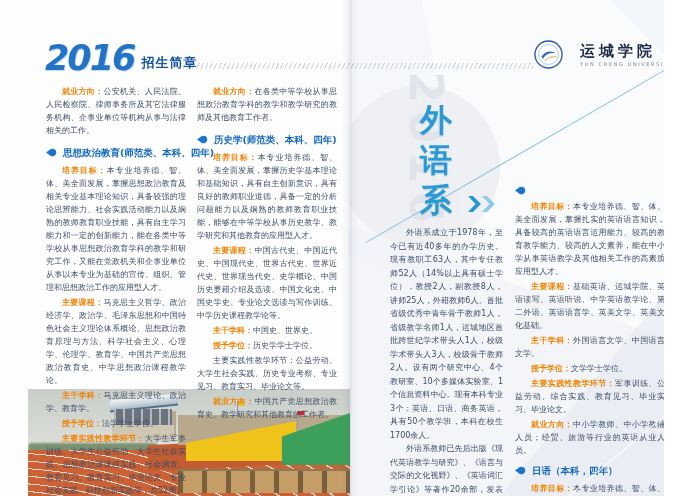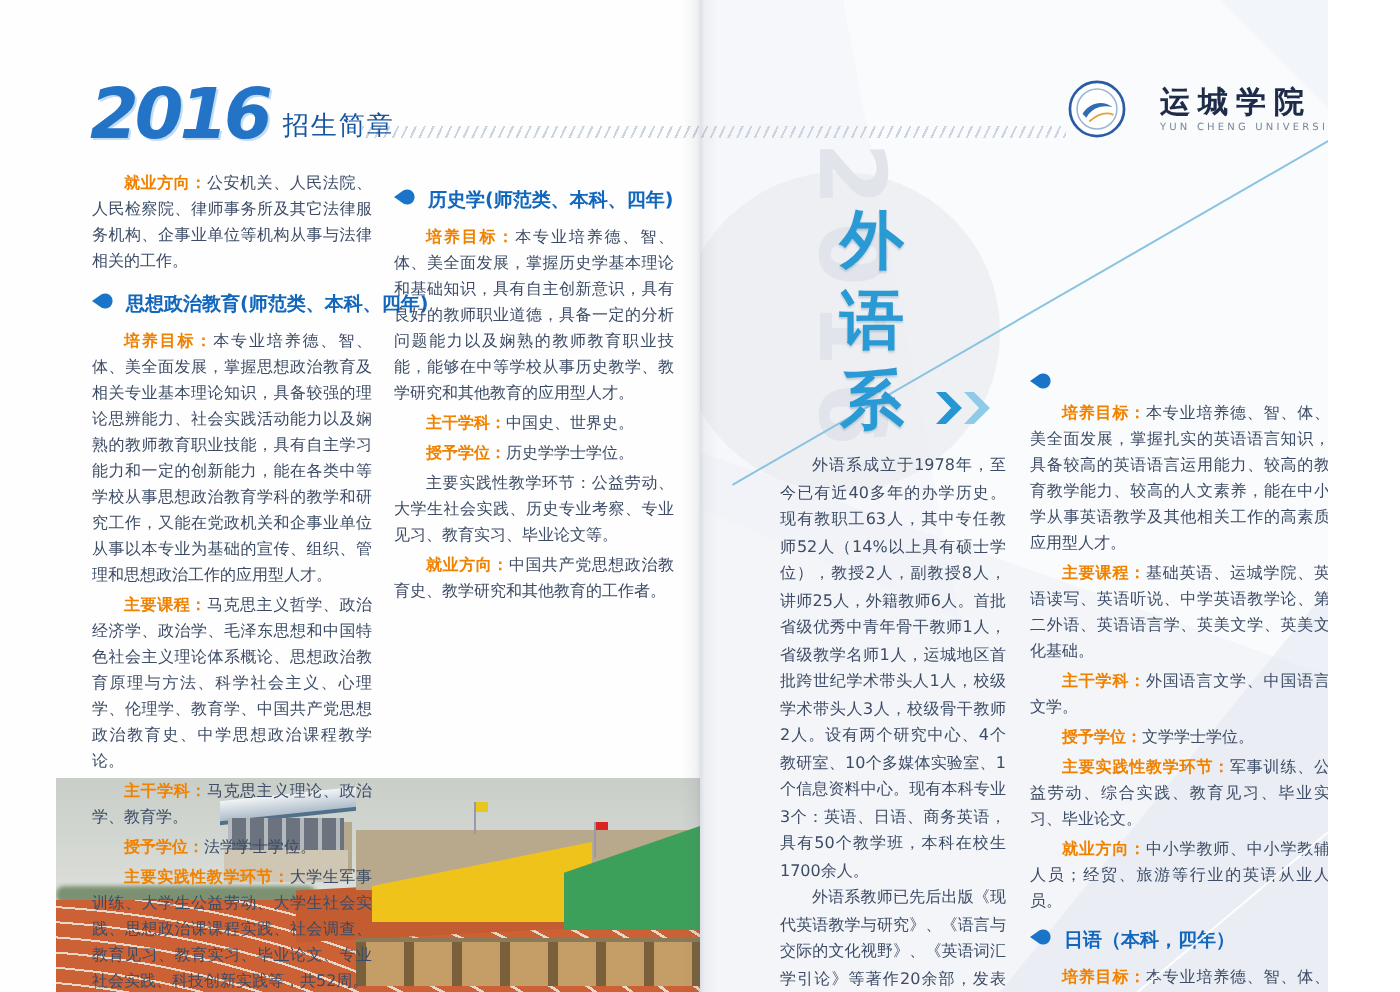--- a/index.html
+++ b/index.html
@@ -14,29 +14,29 @@
         background:linear-gradient(90deg,rgba(90,100,115,0) 0%,rgba(90,100,115,.08) 40%,rgba(90,100,115,.16) 50%,rgba(90,100,115,.06) 62%,rgba(90,100,115,0) 100%);}
 
   
   .hatch{position:absolute;left:181px;top:63px;width:352px;height:6px;z-index:2;
          background:repeating-linear-gradient(115deg,#c7d0dc 0 1px,rgba(0,0,0,0) 1px 4px);opacity:.9;}
 
   
   .masthead{position:absolute;left:45px;top:41px;display:flex;align-items:flex-end;z-index:3;}
   .year{font-size:35px;line-height:1;font-weight:bold;font-style:italic;color:#2373c6;letter-spacing:-2px;
         text-shadow:1px 1px 0 rgba(120,180,230,.45);}
-  .title-cn{font-size:13px;font-weight:normal;color:#17549f;margin:0 0 4px 7px;letter-spacing:1px;}
+  .title-cn{font-size:13px;font-weight:bold;color:#17549f;margin:0 0 4px 7px;letter-spacing:1px;}
 
   
   .cols{position:absolute;left:46px;top:85px;width:292px;display:flex;gap:11px;z-index:3;}
   .col{width:140px;font-size:8px;line-height:13px;text-align:justify;color:#3d4c66;}
   .para{margin:0 0 2px 0;text-indent:2em;}
   .lbl{color:#f08200;font-weight:bold;}
   .para.plain .lbl{color:#3d4c66;font-weight:normal;}
-  .sec-h{display:flex;gap:4px;color:#1267bd;font-weight:bold;font-size:9.5px;
+  .sec-h{display:flex;align-items:center;gap:4px;color:#1267bd;font-weight:bold;font-size:9.5px;
          margin:9px 0 5px;text-indent:0;white-space:nowrap;}
   .bullet{display:inline-flex;flex:0 0 auto;width:13px;height:9px;}
   .bullet svg{width:13px;height:9px;}
 
   
   .photo{position:absolute;left:28px;top:389px;width:322px;height:107px;overflow:hidden;z-index:1;
          background:linear-gradient(#c9cec9 0%,#d8dbd6 45%,#e6e7e2 70%);}
   .ph-trees{position:absolute;left:0;top:54px;width:130px;height:9px;background:#647e57;border-radius:4px;filter:blur(1px);opacity:.8;}
   .ph-field{position:absolute;left:0;bottom:0;width:90px;height:38px;background:#4aa04e;
             clip-path:polygon(0 15%,100% 75%,100% 100%,0 100%);}
@@ -133,29 +133,31 @@
           <span>思想政治教育(师范类、本科、四年)</span>
         </div>
         <p class="para"><span class="lbl">培养目标：</span><span>本专业培养德、智、体、美全面发展，掌握思想政治教育及相关专业基本理论知识，具备较强的理论思辨能力、社会实践活动能力以及娴熟的教师教育职业技能，具有自主学习能力和一定的创新能力，能在各类中等学校从事思想政治教育学科的教学和研究工作，又能在党政机关和企事业单位从事以本专业为基础的宣传、组织、管理和思想政治工作的应用型人才。</span></p>
         <p class="para"><span class="lbl">主要课程：</span><span>马克思主义哲学、政治经济学、政治学、毛泽东思想和中国特色社会主义理论体系概论、思想政治教育原理与方法、科学社会主义、心理学、伦理学、教育学、中国共产党思想政治教育史、中学思想政治课程教学论。</span></p>
         <p class="para"><span class="lbl">主干学科：</span><span>马克思主义理论、政治学、教育学。</span></p>
         <p class="para"><span class="lbl">授予学位：</span><span>法学学士学位。</span></p>
         <p class="para"><span class="lbl">主要实践性教学环节：</span><span>大学生军事训练、大学生公益劳动、大学生社会实践、思想政治课课程实践、社会调查、教育见习、教育实习、毕业论文、专业社会实践、科技创新实践等，共52周。</span></p>
       </div>
 
       <div class="col">
+        <p class="para"><span class="lbl">就业方向：</span><span>在各类中等学校从事思想政治教育学科的教学和教学研究的教师及其他教育工作者。</span></p>
         <div class="sec-h">
           <span class="bullet">
               <svg viewBox="0 0 14 9">
                 <path d="M0 4.5 L5.2 0.8 A4.1 4.1 0 1 1 5.2 8.2 Z" fill="#1a74c8"></path>
               </svg>
             </span>
           <span>历史学(师范类、本科、四年)</span>
         </div>
         <p class="para"><span class="lbl">培养目标：</span><span>本专业培养德、智、体、美全面发展，掌握历史学基本理论和基础知识，具有自主创新意识，具有良好的教师职业道德，具备一定的分析问题能力以及娴熟的教师教育职业技能，能够在中等学校从事历史教学、教学研究和其他教育的应用型人才。</span></p>
+        <p class="para"><span class="lbl">主要课程：</span><span>中国古代史、中国近代史、中国现代史、世界古代史、世界近代史、世界现当代史、史学概论、中国历史要籍介绍及选读、中国文化史、中国史学史、专业论文选读与写作训练、中学历史课程教学论等。</span></p>
         <p class="para"><span class="lbl">主干学科：</span><span>中国史、世界史。</span></p>
         <p class="para"><span class="lbl">授予学位：</span><span>历史学学士学位。</span></p>
         <p class="para plain"><span class="lbl">主要实践性教学环节：</span><span>公益劳动、大学生社会实践、历史专业考察、专业见习、教育实习、毕业论文等。</span></p>
         <p class="para"><span class="lbl">就业方向：</span><span>中国共产党思想政治教育史、教学研究和其他教育的工作者。</span></p>
       </div>
     </div>
 
     <div class="photo">
       <div class="ph-trees"></div>
       <div class="ph-field"></div>

